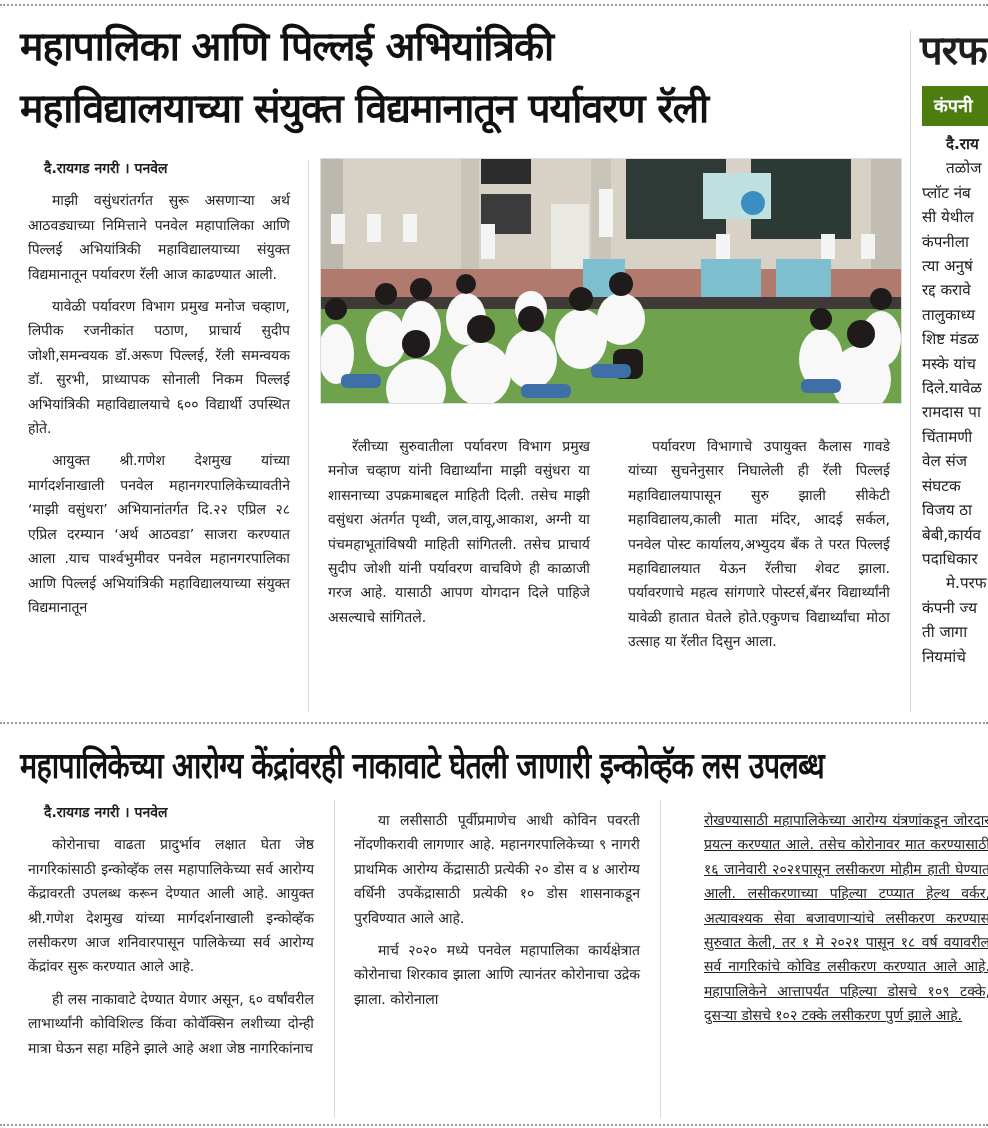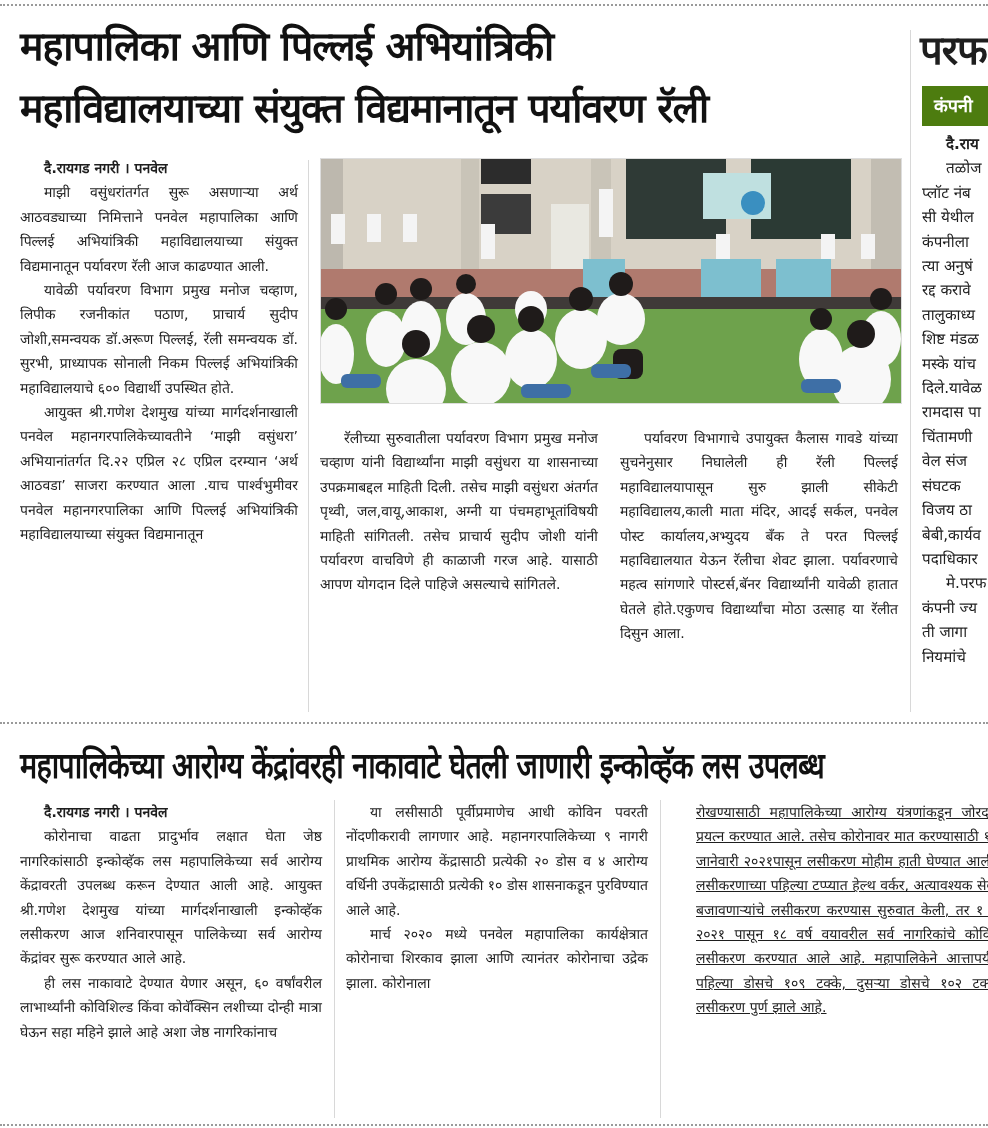--- a/index.html
+++ b/index.html
@@ -3,21 +3,21 @@
   <meta charset="utf-8">
   <style>
     html, body { margin: 0; padding: 0; background: #ffffff; }
     body { width: 988px; height: 1128px; overflow: hidden; position: relative; color: #1e1e1e; font-family: "DejaVu Sans", sans-serif; }
     .dots { position: absolute; left: 0; right: 0; height: 0; border-top: 2px dotted #9a9a9a; }
     .headline { position: absolute; font-family: "DejaVu Sans", sans-serif; font-weight: bold; color: #111; white-space: nowrap; letter-spacing: -1px; }
     .h1a { left: 20px; top: 18px; font-size: 40px; line-height: 56px; transform: scaleX(0.98); transform-origin: left; }
     .h1b { left: 20px; top: 80px; font-size: 40px; line-height: 56px; transform: scaleX(0.98); transform-origin: left; }
     .h2 { left: 20px; top: 738px; font-size: 36px; line-height: 56px; transform: scaleX(0.80); transform-origin: left; }
     .col { position: absolute; font-size: 14px; line-height: 24.4px; text-align: justify; }
-    .col p { margin: 0; text-indent: 24px; }
+    .col p { margin: 8px; text-indent: 24px; }
     .col p.noind { text-indent: 0; }
     .dateline { font-weight: bold; margin-left: 24px; display: block; }
     .photo { position: absolute; left: 320px; top: 158px; width: 580px; height: 244px; overflow: hidden; background: #7ea658; border: 1px solid #ddd; }
     .right-head { position: absolute; left: 920px; top: 22px; font-size: 40px; font-weight: bold; line-height: 56px; white-space: nowrap; letter-spacing: -1px; }
     .right-band { position: absolute; left: 922px; top: 86px; width: 66px; height: 40px; background: #4d7c0f; color: #fff; font-size: 18px; font-weight: bold; line-height: 40px; padding-left: 12px; white-space: nowrap; overflow: hidden; box-sizing: border-box; }
     .right-col { position: absolute; left: 922px; top: 132px; width: 66px; overflow: hidden; white-space: nowrap; font-size: 15.2px; line-height: 24.4px; }
     .right-col .ln { display: block; }
     .right-col .ln.ind { padding-left: 24px; }
     .right-col .ln.bold { font-weight: bold; padding-left: 24px; }
     .vsep { position: absolute; width: 0; border-left: 1px solid #d8d8d8; }

